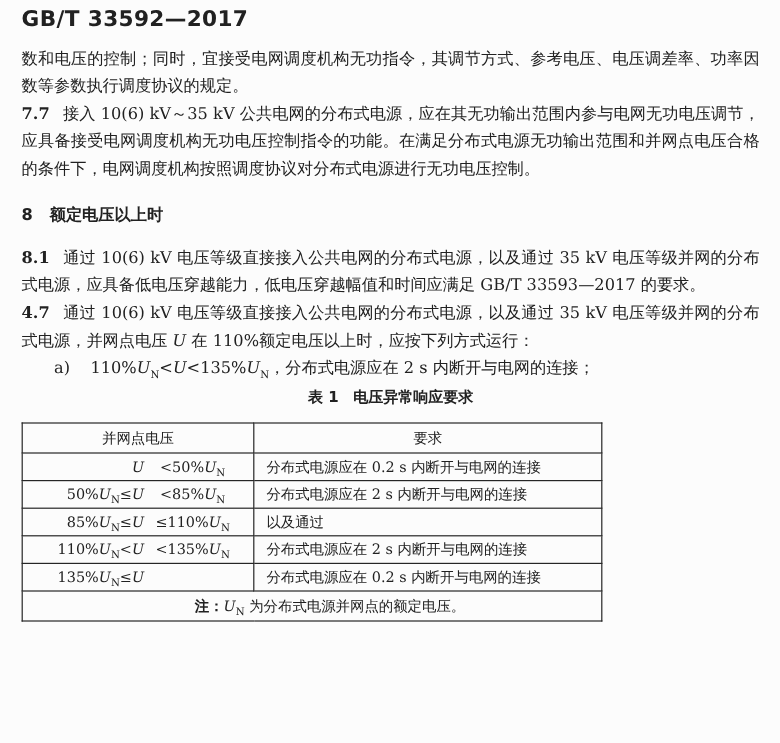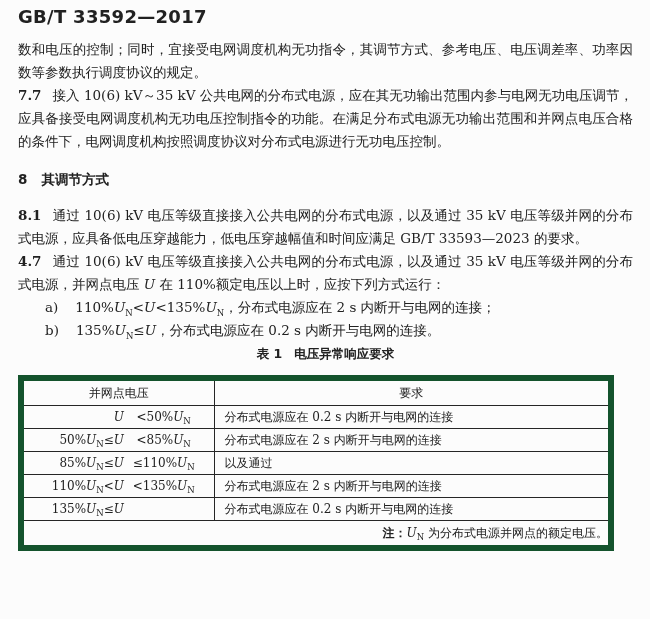--- a/index.html
+++ b/index.html
@@ -38,69 +38,66 @@
   sub { font-size: 8.5px; line-height: 0; }
 
   .table-caption {
     text-align: center; font-size: 12.5px; font-weight: bold;
     line-height: 18px; margin: 3px 0 12px 0;
     font-family: "DejaVu Sans", "Liberation Sans", sans-serif;
   }
   .caption-label { padding-right: 12px; }
 
   table.t1 {
-    width: 596px; border-collapse: collapse;
-    border: 6px solid #14532d;
+    width: 484px; border-collapse: collapse;
+    border: 1px solid #14532d;
     font-size: 12px; table-layout: fixed;
   }
   .t1 th, .t1 td { border: 1px solid #262626; font-weight: normal; padding: 0; }
   .t1 th { height: 24px; text-align: center; }
   .t1 td { height: 22px; vertical-align: middle; }
   col.c1 { width: 193px; }
   td.req { padding-left: 10px; text-align: left; }
   td.voltage .expr { display: flex; align-items: baseline; padding: 0 10px; }
   .expr .pre  { flex: 1 1 0; text-align: right; white-space: nowrap; }
   .expr .post { flex: 1 1 0; text-align: center;  white-space: nowrap; }
-  td.note-cell { padding-left: 30px; height: 24px; text-align: right; }
+  td.note-cell { padding-left: 30px; height: 24px; text-align: center; }
   .note-label { font-weight: bold; }
 </style>
 </head>
 <body>
 
 <div class="page">
 
   <p class="doc-number">GB/T 33592—2017</p>
 
   <p class="para">
     <span>数和电压的控制；同时，宜接受电网调度机构无功指令，其调节方式、参考电压、电压调差率、功率因数等参数执行调度协议的规定。</span>
   </p>
 
   <p class="para">
     <span class="clause-num">7.7</span><span>接入 10(6) kV～35 kV 公共电网的分布式电源，应在其无功输出范围内参与电网无功电压调节，应具备接受电网调度机构无功电压控制指令的功能。在满足分布式电源无功输出范围和并网点电压合格的条件下，电网调度机构按照调度协议对分布式电源进行无功电压控制。</span>
   </p>
 
   <h2 class="section-heading">
-    <span class="num">8</span><span>其调节方式</span>
+    <span class="num">8</span><span>额定电压以上时</span>
   </h2>
 
   <p class="para">
-    <span class="clause-num">8.1</span><span>通过 10(6) kV 电压等级直接接入公共电网的分布式电源，以及通过 35 kV 电压等级并网的分布式电源，应具备低电压穿越能力，低电压穿越幅值和时间应满足 GB/T 33593—2023 的要求。</span>
+    <span class="clause-num">8.1</span><span>通过 10(6) kV 电压等级直接接入公共电网的分布式电源，以及通过 35 kV 电压等级并网的分布式电源，应具备低电压穿越能力，低电压穿越幅值和时间应满足 GB/T 33593—2017 的要求。</span>
   </p>
 
   <p class="para">
     <span class="clause-num">4.7</span><span>通过 10(6) kV 电压等级直接接入公共电网的分布式电源，以及通过 35 kV 电压等级并网的分布式电源，并网点电压 <i class="var">U</i> 在 110%额定电压以上时，应按下列方式运行：</span>
   </p>
 
   <p class="para list-item">
     <span class="item-label">a)</span><span>110%<i class="var">U</i><sub>N</sub>&lt;<i class="var">U</i>&lt;135%<i class="var">U</i><sub>N</sub>，分布式电源应在 2 s 内断开与电网的连接；</span>
   </p>
 
-  <p class="para list-item">
-    <span class="item-label">b)</span><span>135%<i class="var">U</i><sub>N</sub>≤<i class="var">U</i>，分布式电源应在 0.2 s 内断开与电网的连接。</span>
-  </p>
 
 
   <p class="table-caption">
     <span class="caption-label">表 1</span><span>电压异常响应要求</span>
   </p>
 
   <table class="t1">
     <colgroup>
         <col class="c1">
         <col>

